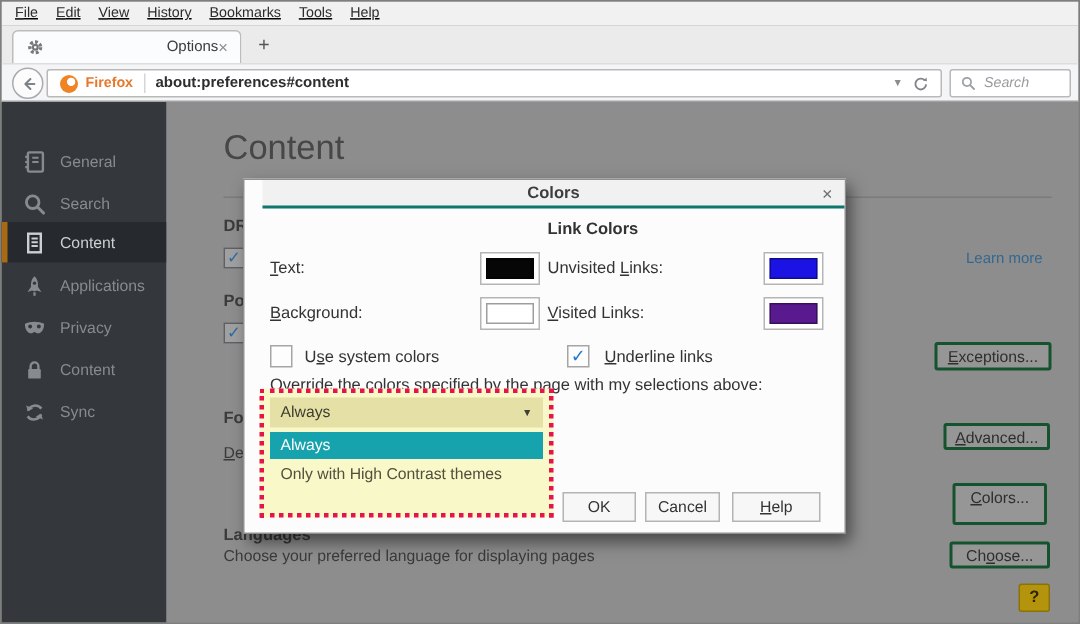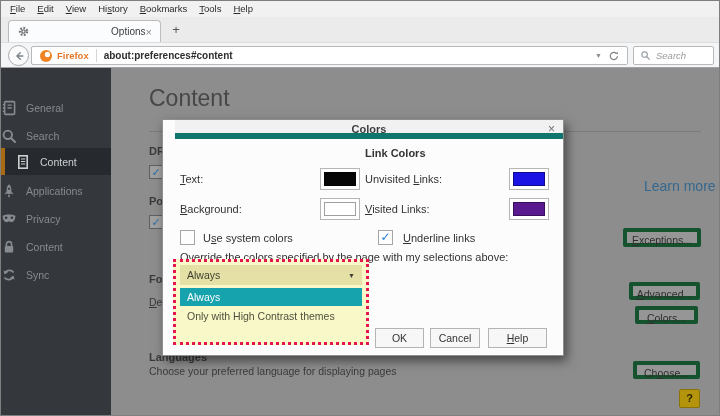--- a/index.html
+++ b/index.html
@@ -2,21 +2,21 @@
 <html><head>
 <meta charset="utf-8">
 <style>
   * { margin:0; padding:0; box-sizing:border-box; }
   body { font-family:"Liberation Sans","DejaVu Sans",sans-serif; background:#ddd; }
   .screen { position:relative; width:720px; height:416px; background:#8d8d8d;
             border:1px solid #7e7e7e; overflow:hidden; }
 
   
   .menubar { position:absolute; left:0; top:0; right:0; height:16px; background:#f1f1f1;
-             display:flex; align-items:center; padding-left:3px; }
+             display:flex; align-items:center; padding-left:3px;text-decoration:underline; }
   .menu-item { font-size:9.5px; color:#2c2c2c; padding:0 6px; line-height:16px; cursor:default; }
   .ak { text-decoration:underline; }
 
   .tabstrip { position:absolute; left:0; top:16px; right:0; height:25px; background:#ebebeb; }
   .tab { position:absolute; left:7px; top:3px; width:153px; height:22px; background:#fbfcfd;
          border:1px solid #bcbcbc; border-bottom:none; border-radius:4px 4px 0 0;
          display:flex; align-items:center; padding:0 8px; }
   .tab-title { font-size:10px; color:#3c3c3c; margin-left:6px; flex:1;text-align:right; }
   .tab-close { font-size:11px; color:#8b8b8b; }
   .newtab { position:absolute; left:166px; top:4px; width:18px; height:18px; text-align:center;
@@ -37,45 +37,45 @@
   .url-drop { font-size:7px; color:#8d8d8d; margin-right:6px; }
   .url-reload { color:#808589; margin-right:7px; display:flex; }
   .searchbox { position:absolute; left:632px; top:3px; width:81px; height:19px; background:#fff;
                border:1px solid #b9b9b9; border-radius:2px; display:flex; align-items:center; }
   .search-ph { font-size:9.5px; font-style:italic; color:#9a9a9a; margin-left:5px; }
   .mag { color:#9ba1a6; margin-left:6px; display:flex; }
 
   
   .sidebar { position:absolute; left:0; top:67px; width:110px; bottom:0; background:#34383c; }
   .side-item { position:absolute; left:0; width:100%; height:27px; display:flex; align-items:center;
-               color:#868b90; font-size:10.5px; }
+               padding-left:14px; color:#868b90; font-size:10.5px; }
   .side-item svg { margin-right:9px; flex:none; }
   .side-item.sel { background:#26292d; border-left:4px solid #a96a14; padding-left:10px; color:#cdcfd1; }
 
   
   .main { position:absolute; left:110px; top:67px; right:0; bottom:0; background:#8d8d8d; }
   .page-title { position:absolute; left:38px; top:17px; font-size:23px; font-weight:300; color:#474747; }
   .page-sep { position:absolute; left:38px; top:63px; width:552px; height:1px; background:#7b7b7b; }
   .sec-head { position:absolute; font-size:11px; font-weight:bold; color:#3b3b3b; white-space:nowrap; }
   .dim-label { position:absolute; font-size:10.5px; color:#3a3a3a; white-space:nowrap; }
   .dim-cb { position:absolute; width:14px; height:14px; background:#a0a0a0; border:1px solid #5d6166;
             font-size:11px; font-weight:bold; color:#2c6ca5; text-align:center; line-height:12px; }
-  .learn-more { position:absolute; left:533px; top:110px; font-size:14px; color:#34688f; }
-  .dim-btn { position:absolute; background:#969696; border:4px solid #14532d; border-radius:2px;
+  .learn-more { position:absolute; left:533px; top:99px; font-size:10px; color:#34688f; }
+  .dim-btn { position:absolute; background:#969696; border:2px solid #14532d; border-radius:2px;
              font-size:10.5px; color:#2e2e2e; text-align:center; }
   .dim-btn span { line-height:17px; }
   .help-q { position:absolute; left:568px; top:321px; width:21px; height:19px; background:#b3940c;
             border:1px solid #8a7209; border-radius:2px; color:#2f2600; font-weight:bold;
             font-size:11px; text-align:center; line-height:17px; }
 
   
   .dialog { position:absolute; left:161px; top:118px; width:402px; height:237px; background:#fcfcfc;
             border:1px solid #8f8f8f; box-shadow:3px 5px 10px rgba(0,0,0,.5); z-index:10; }
   .dlg-titlebar { position:absolute; left:0; top:0; right:0; height:19px; background:#f1f1f1;
-                  border-bottom:6px solid #0f766e;margin-left:12px; }
+                  border-bottom:2px solid #0f766e;margin-left:12px; }
   .dlg-title { text-align:center; font-size:11px; font-weight:bold; color:#3d3d3d; line-height:19px; }
   .dlg-close { position:absolute; right:8px; top:0; font-size:12px; color:#707070; line-height:19px; }
   .dlg-sec { position:absolute; font-size:11px; font-weight:bold; color:#333; white-space:nowrap; }
   .dlg-label { position:absolute; font-size:11px; color:#333; white-space:nowrap; }
   .swatch { position:absolute; width:40px; height:22px; background:#fff; border:1px solid #b5b5b5; padding:3px; }
   .swatch .fill { width:100%; height:100%; border:1px solid rgba(0,0,0,.38); }
   .dlg-cb { position:absolute; width:15px; height:15px; background:#fdfdfd; border:1px solid #a5a5a5;
             font-size:12px; font-weight:bold; color:#1e7ad1; text-align:center; line-height:13px; }
   .annotation { position:absolute; left:10px; top:139px; width:196px; height:86px;
                 border:3px dotted #e5134e; background:#f9f8c8; }
@@ -212,21 +212,21 @@
     <div class="dim-cb" style="left:38px; top:97px"><span>✓</span></div>
     <div class="learn-more">Learn more</div>
 
     <div class="sec-head" style="left:38px; top:127px">Pop-ups</div>
     <div class="dim-cb" style="left:38px; top:147px"><span>✓</span></div>
     <div class="dim-btn" style="left:512px; top:160px; width:78px; height:19px"><span><span></span><span class="ak">E</span><span>xceptions...</span></span></div>
 
     <div class="sec-head" style="left:38px; top:205px">Fonts &amp; Colors</div>
     <div class="dim-label" style="left:38px; top:228px"><span></span><span class="ak">D</span><span>efault font:</span></div>
     <div class="dim-btn" style="left:518px; top:214px; width:71px; height:18px"><span><span></span><span class="ak">A</span><span>dvanced...</span></span></div>
-    <div class="dim-btn" style="left:524px; top:238px; width:63px; height:18px"><span><span></span><span class="ak">C</span><span>olors...</span></span></div>
+    <div class="dim-btn" style="left:524px; top:254px; width:63px; height:28px"><span><span></span><span class="ak">C</span><span>olors...</span></span></div>
 
     <div class="sec-head" style="left:38px; top:283px">Languages</div>
     <div class="dim-label" style="left:38px; top:297px">Choose your preferred language for displaying pages</div>
     <div class="dim-btn" style="left:522px; top:293px; width:67px; height:18px"><span><span>Ch</span><span class="ak">o</span><span>ose...</span></span></div>
 
     <div class="help-q">?</div>
   </div>
 
   <div class="dialog">
     <div class="dlg-titlebar">

